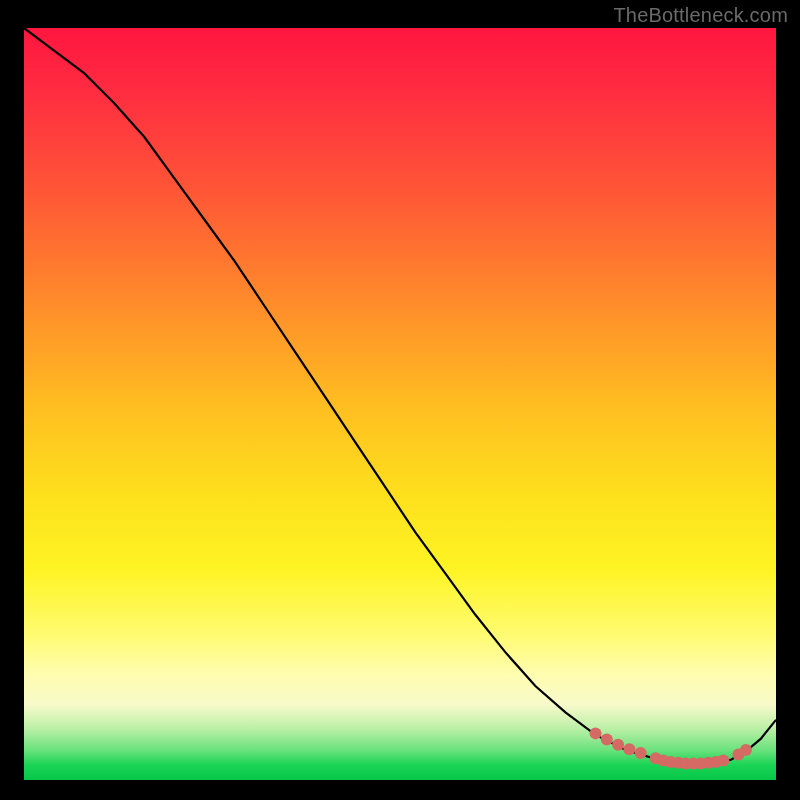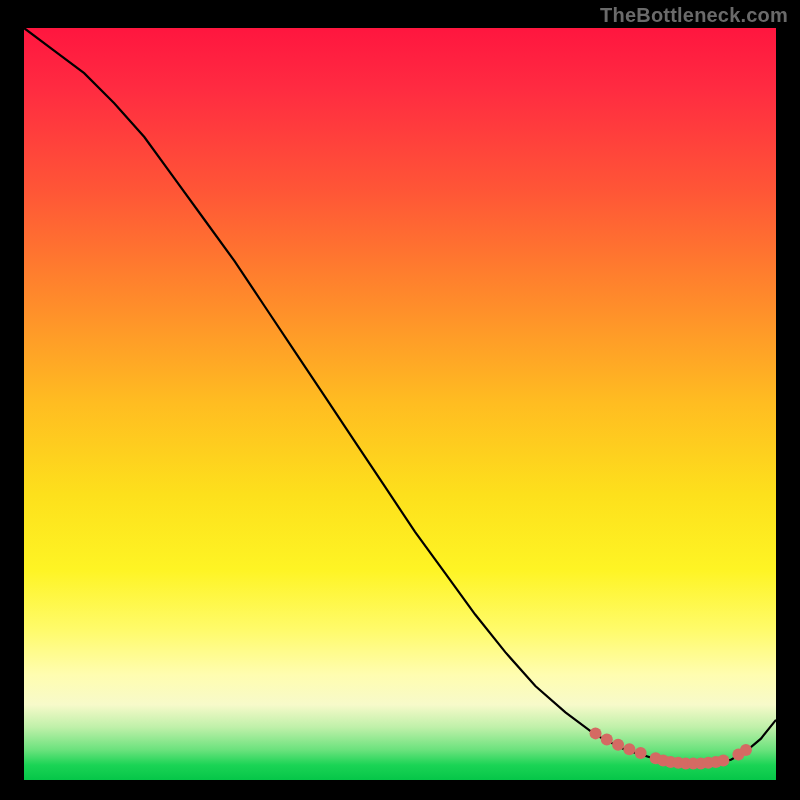--- a/index.html
+++ b/index.html
@@ -9,21 +9,21 @@
     background: #000;
     position: relative;
     font-family: Arial, Helvetica, sans-serif;
   }
   .attribution {
     position: absolute;
     top: 4px;
     right: 12px;
     color: #6a6a6a;
     font-size: 20px;
-    font-weight: 700;
+    font-weight: 400;
     letter-spacing: 0.2px;
   }
   .plot-frame {
     position: absolute;
     left: 24px;
     top: 28px;
     width: 752px;
     height: 752px;
     background: #000;
   }

